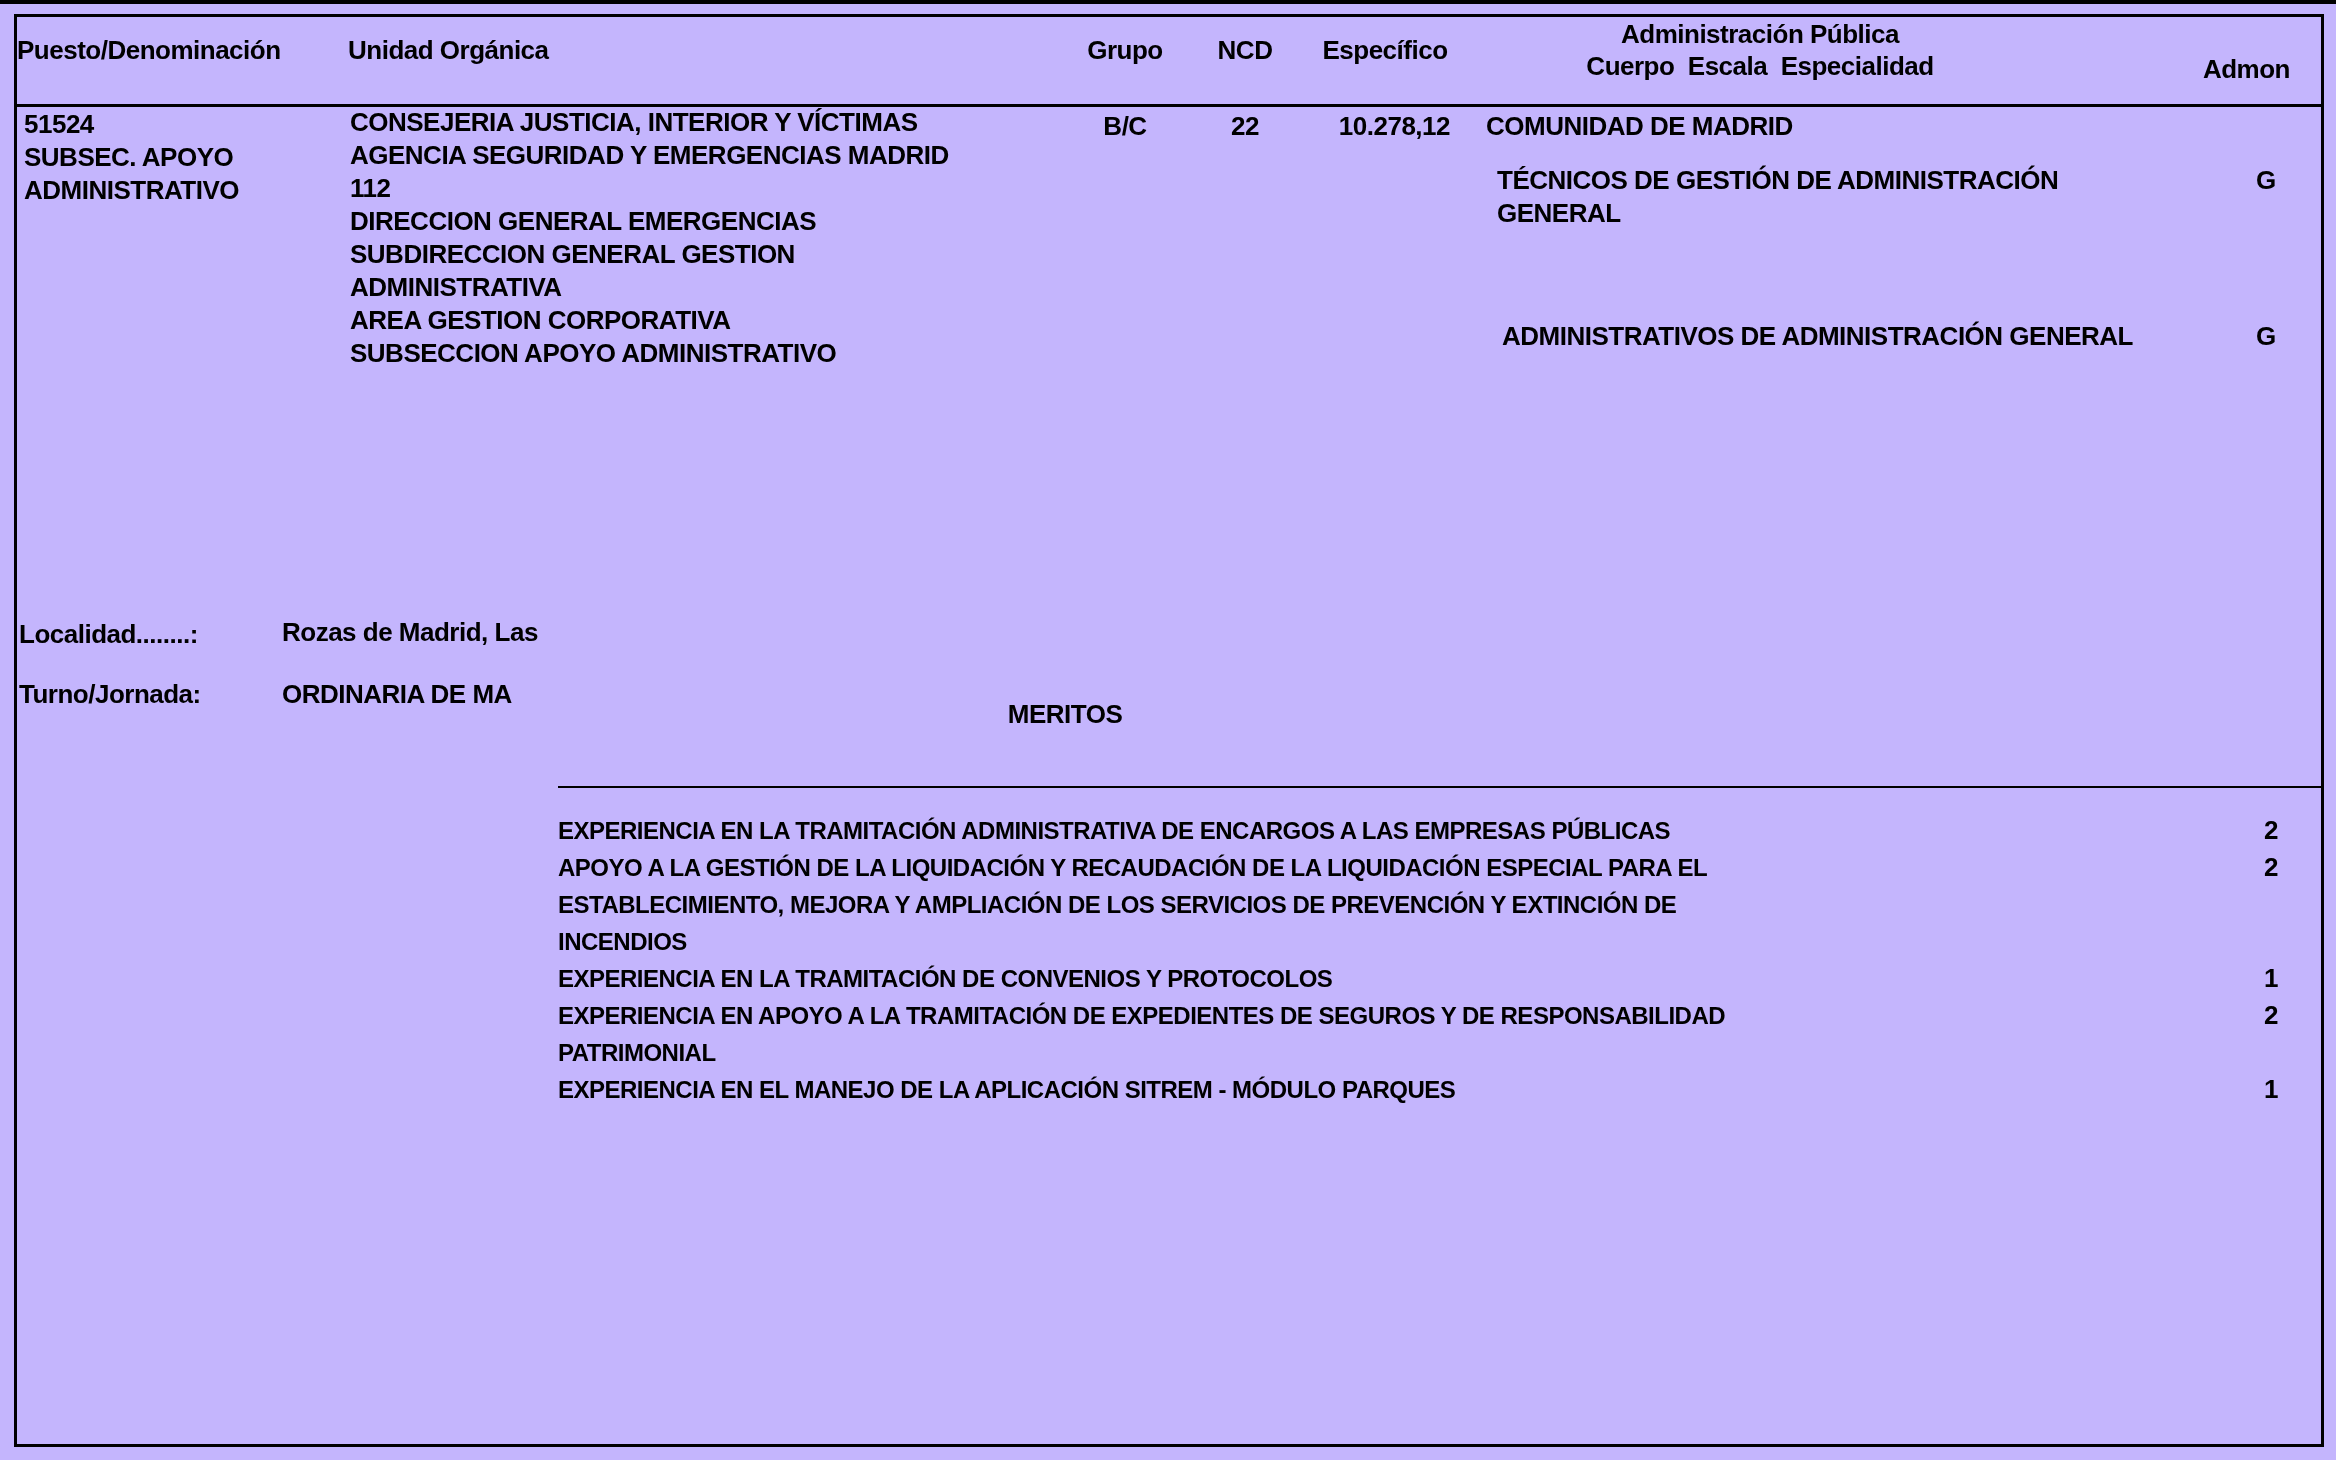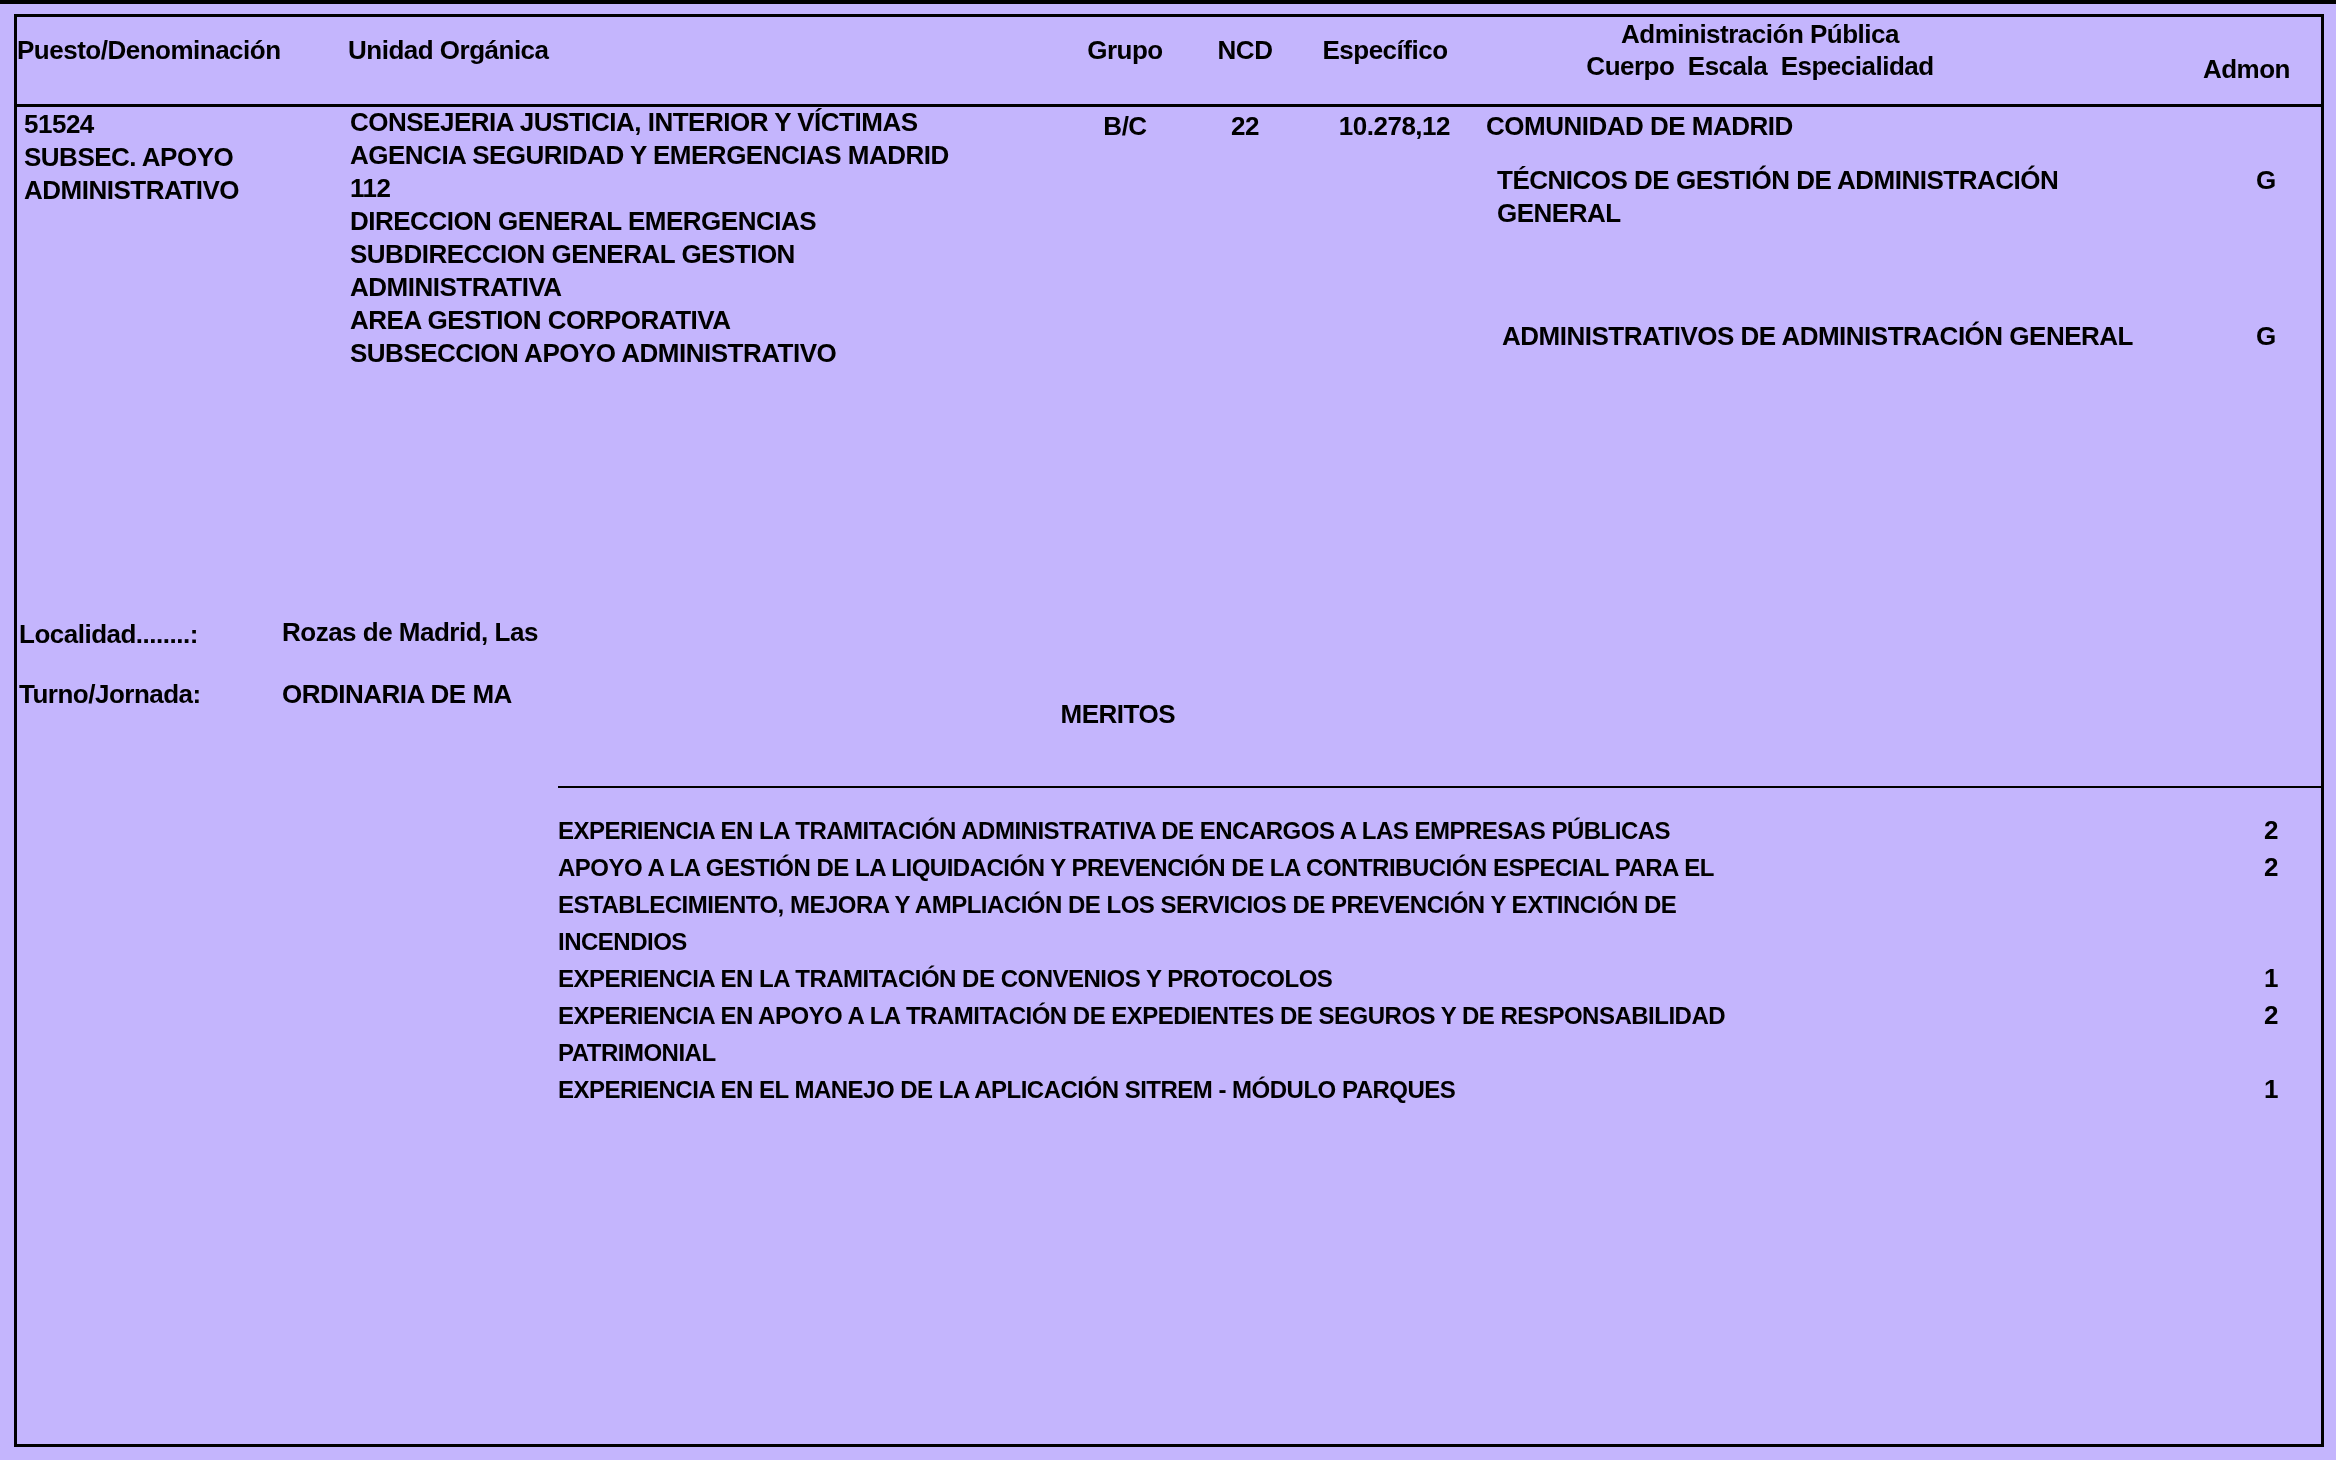--- a/index.html
+++ b/index.html
@@ -118,30 +118,30 @@
   <div class="abs txt" style="left:2256px; top:164px;">G</div>
 
   <div class="abs txt nowrap" style="left:1502px; top:320px;">ADMINISTRATIVOS DE ADMINISTRACIÓN GENERAL</div>
   <div class="abs txt" style="left:2256px; top:320px;">G</div>
 
   <div class="abs txt nowrap" style="left:19px; top:618px;">Localidad........:</div>
   <div class="abs txt nowrap" style="left:282px; top:616px;text-align:right;">Rozas de Madrid, Las</div>
   <div class="abs txt nowrap" style="left:19px; top:678px;">Turno/Jornada:</div>
   <div class="abs txt nowrap" style="left:282px; top:678px;">ORDINARIA DE MA</div>
 
-  <div class="abs txt nowrap center" style="left:955px; top:698px; width:220px;text-align:right;">MERITOS</div>
+  <div class="abs txt nowrap center" style="left:955px; top:698px; width:220px;">MERITOS</div>
   <div class="meritos-rule"></div>
 
   <div class="merits-flow">
     <div class="merit-row">
       <div class="merit-text">EXPERIENCIA EN LA TRAMITACIÓN ADMINISTRATIVA DE ENCARGOS A LAS EMPRESAS PÚBLICAS</div>
       <div class="merit-points">2</div>
     </div>
     <div class="merit-row">
-      <div class="merit-text">APOYO A LA GESTIÓN DE LA LIQUIDACIÓN Y PREVENCIÓN DE LA CONTRIBUCIÓN ESPECIAL PARA EL
+      <div class="merit-text">APOYO A LA GESTIÓN DE LA LIQUIDACIÓN Y RECAUDACIÓN DE LA LIQUIDACIÓN ESPECIAL PARA EL
 ESTABLECIMIENTO, MEJORA Y AMPLIACIÓN DE LOS SERVICIOS DE PREVENCIÓN Y EXTINCIÓN DE
 INCENDIOS</div>
       <div class="merit-points">2</div>
     </div>
     <div class="merit-row">
       <div class="merit-text">EXPERIENCIA EN LA TRAMITACIÓN DE CONVENIOS Y PROTOCOLOS</div>
       <div class="merit-points">1</div>
     </div>
     <div class="merit-row">
       <div class="merit-text">EXPERIENCIA EN APOYO A LA TRAMITACIÓN DE EXPEDIENTES DE SEGUROS Y DE RESPONSABILIDAD

